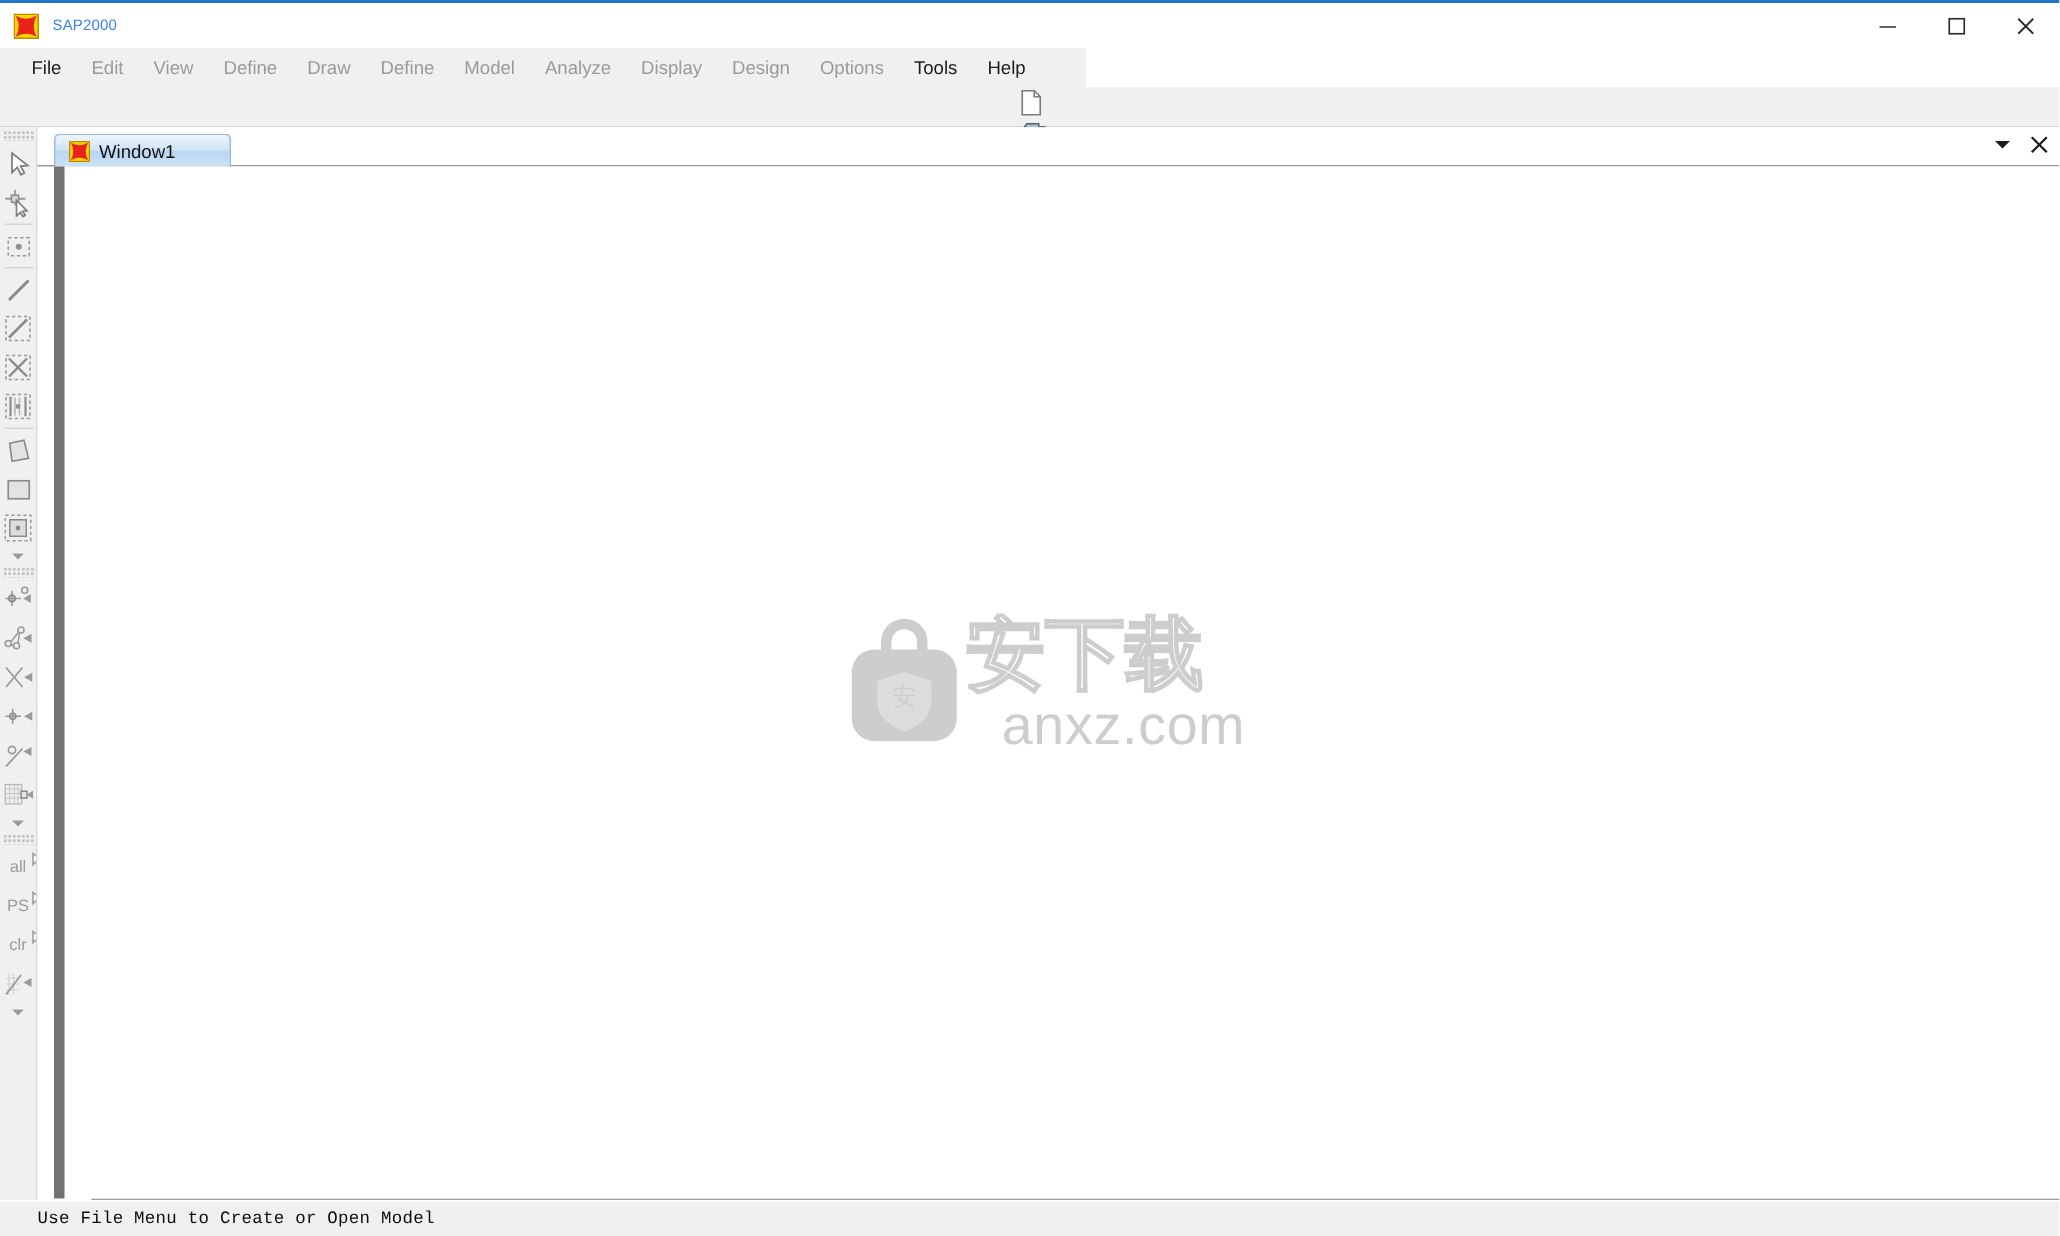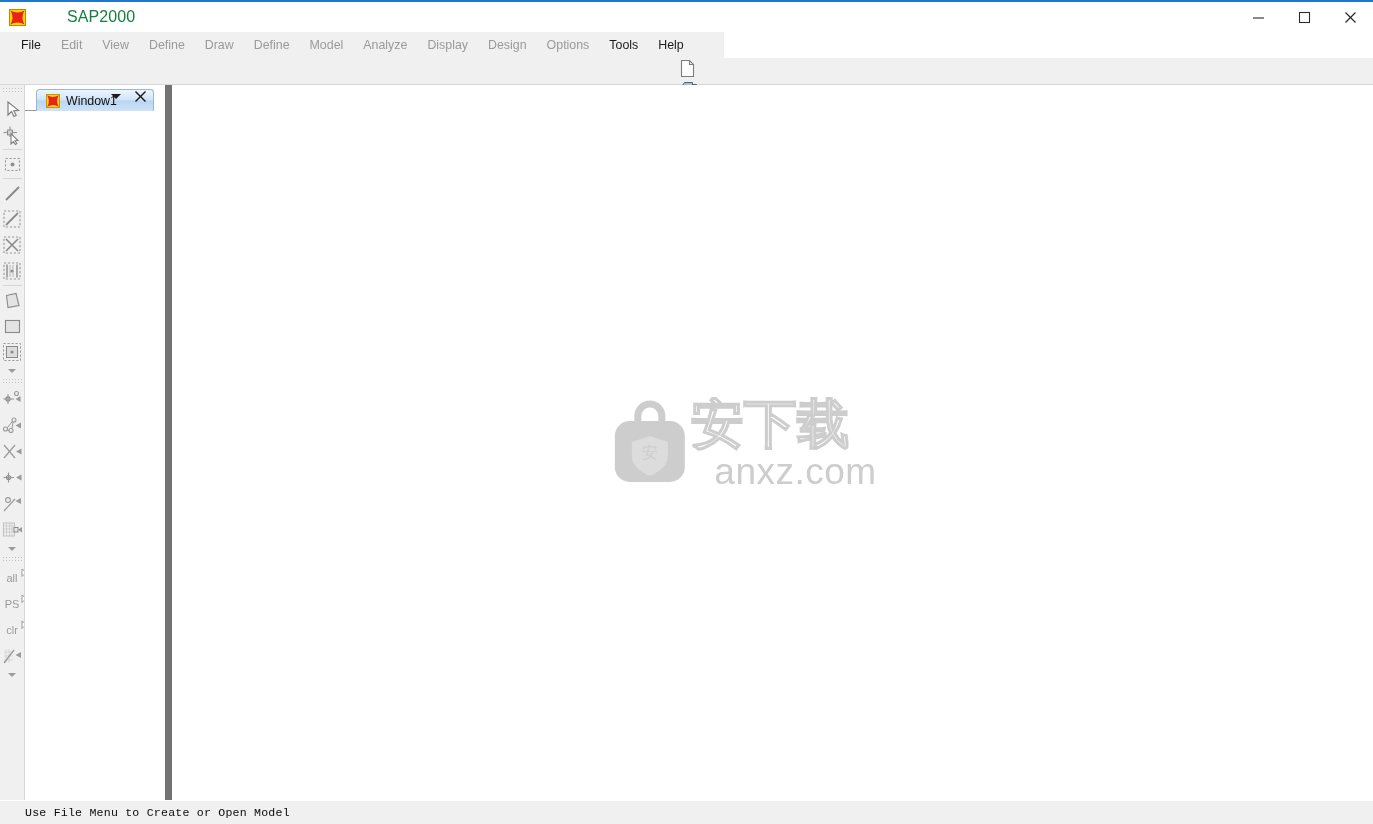--- a/index.html
+++ b/index.html
@@ -14,21 +14,21 @@
   
   .titlebar{
     position:relative;
     height:32px; min-height:32px;
     background:#ffffff;
     display:flex; align-items:center;
     border-top:2px solid #2176c7;
   }
   .title-left{ display:flex; align-items:center; padding-left:9px; gap:9px; }
   .app-icon{ width:17px; height:17px; position:relative; display:block; }
-  .title-text{ font-size:16px; color:#15803d; letter-spacing:.1px;margin-left:32px; }
+  .title-text{ font-size:10px; color:#3b82f6; letter-spacing:.1px; }
   .win-btns{ position:absolute; right:0; top:0; height:30px; display:flex; }
   .win-btn{ width:46px; height:30px; display:flex; align-items:center; justify-content:center; background:transparent; }
   .win-btn svg{ display:block; }
 
   
   .menubar{
     height:26px; min-height:26px;
     background:#f0f0f0;
     display:flex; align-items:center;
     padding-left:11px;
@@ -94,21 +94,21 @@
   }
   .lt-btn{ width:23px; height:26px; display:flex; align-items:center; justify-content:center; }
   .lt-btn svg{ display:block; }
   .lt-sep{ width:19px; height:1px; background:#d6d6d6; margin:1px 0; }
   .lt-txt{ width:36px; height:26px; display:flex; align-items:center; justify-content:center;
            font-size:11px; color:#9b9b9b; position:relative; }
   .lt-more{ width:23px; height:12px; display:flex; align-items:center; justify-content:center; }
   .lt-more i{ width:0;height:0;border-left:4px solid transparent;border-right:4px solid transparent;border-top:4px solid #9b9b9b; }
 
   .client{
-    flex:1; min-width:0; display:flex; flex-direction:row; background:#ffffff;
+    flex:1; min-width:0; display:flex; flex-direction:column; background:#ffffff;
     position:relative;
   }
   
   .tabstrip{
     height:26px; min-height:26px; background:#ffffff; position:relative;
     display:flex; align-items:flex-end; padding-left:11px;
     border-bottom:1px solid #9a9a9a;
   }
   .mdi-tab{
     height:22px; min-width:118px; display:flex; align-items:center; gap:6px;

